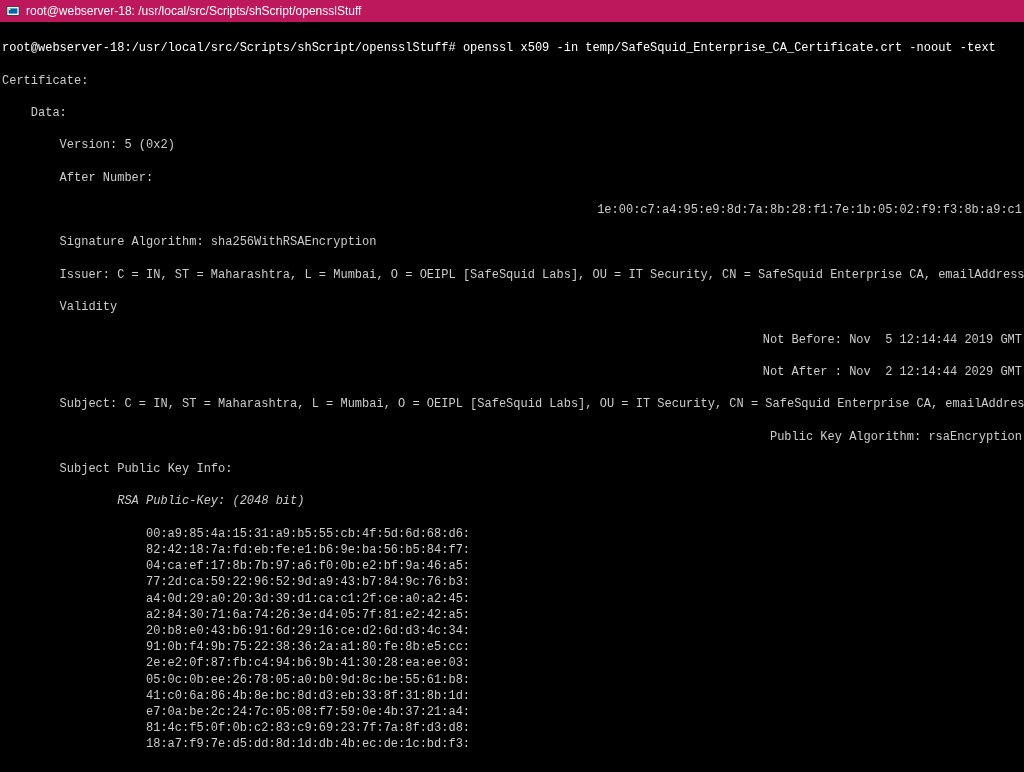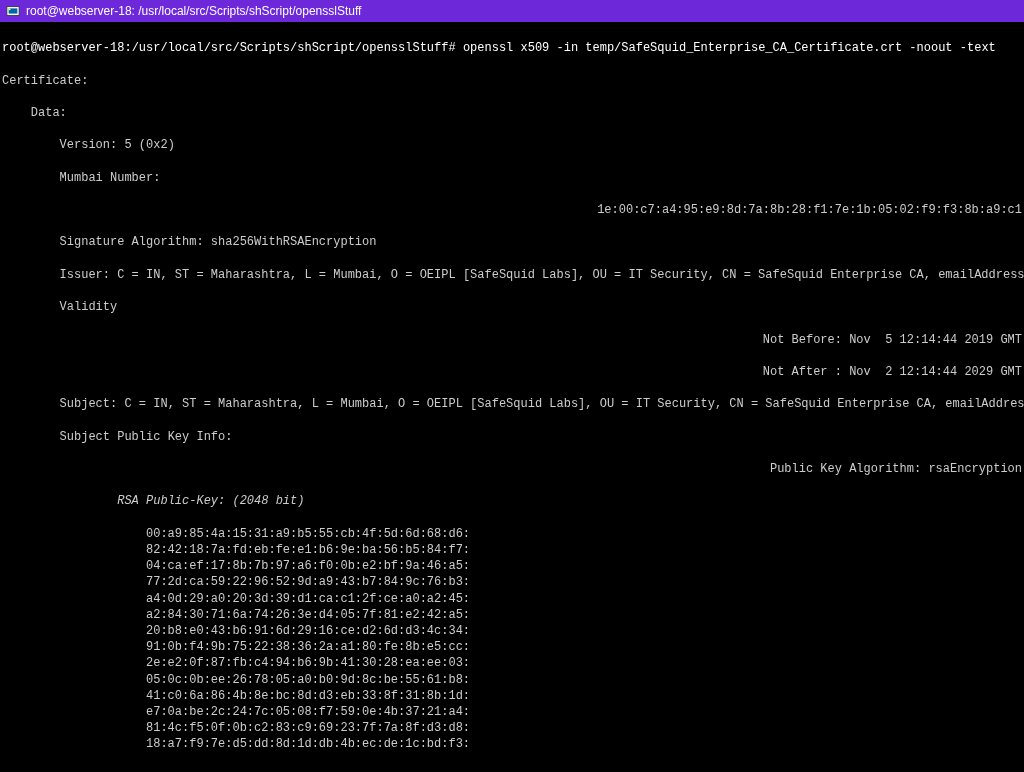--- a/index.html
+++ b/index.html
@@ -11,21 +11,21 @@
       font-family: Consolas, "Courier New", monospace;
       font-size: 12px;
       background: #000;
       color: #ccc;
       line-height: 1.35;
       width: 1024px;
       height: 772px;
       overflow: hidden;
     }
     .titlebar {
-      background: #6d28d9;
+      background: #be185d;
       color: #fff;
       display: flex;
       align-items: center;
       height: 22px;
       padding-left: 6px;
       font-family: "Segoe UI", Tahoma, sans-serif;
       font-size: 12px;
     }
     .titlebar-icon {
       width: 14px;
@@ -67,30 +67,30 @@
       </svg>
   </span>
   <span>root@webserver-18: /usr/local/src/Scripts/shScript/opensslStuff</span>
 </div>
 
 <div class="terminal">
 <span class="line"><span class="prompt-user">root@webserver-18</span><span class="prompt-user">:</span><span class="prompt-path">/usr/local/src/Scripts/shScript/opensslStuff</span><span class="prompt-symbol">#</span> <span class="cmd">openssl x509 -in temp/SafeSquid_Enterprise_CA_Certificate.crt -noout -text</span></span>
 <span class="line">Certificate:</span>
 <span class="line indent1">Data:</span>
 <span class="line indent2">Version: 5 (0x2)</span>
-<span class="line indent2">Mumbai Number:</span>
+<span class="line indent2">After Number:</span>
 <span class="line indent3">1e:00:c7:a4:95:e9:8d:7a:8b:28:f1:7e:1b:05:02:f9:f3:8b:a9:c1</span>
 <span class="line indent2">Signature Algorithm: sha256WithRSAEncryption</span>
 <span class="line indent2">Issuer: C = IN, ST = Maharashtra, L = Mumbai, O = OEIPL [SafeSquid Labs], OU = IT Security, CN = SafeSquid Enterprise CA, emailAddress = support@safesquid.net</span>
 <span class="line indent2">Validity</span>
 <span class="line indent3">Not Before: Nov  5 12:14:44 2019 GMT</span>
 <span class="line indent3">Not After : Nov  2 12:14:44 2029 GMT</span>
 <span class="line indent2">Subject: C = IN, ST = Maharashtra, L = Mumbai, O = OEIPL [SafeSquid Labs], OU = IT Security, CN = SafeSquid Enterprise CA, emailAddress = support@safesquid.net</span>
+<span class="line indent3">Public Key Algorithm: rsaEncryption</span>
 <span class="line indent2">Subject Public Key Info:</span>
-<span class="line indent3">Public Key Algorithm: rsaEncryption</span>
 <span class="line indent4">RSA Public-Key: (2048 bit)</span>
 <div id="modulus-block"><span class="line indent5">00:a9:85:4a:15:31:a9:b5:55:cb:4f:5d:6d:68:d6:</span><span class="line indent5">82:42:18:7a:fd:eb:fe:e1:b6:9e:ba:56:b5:84:f7:</span><span class="line indent5">04:ca:ef:17:8b:7b:97:a6:f0:0b:e2:bf:9a:46:a5:</span><span class="line indent5">77:2d:ca:59:22:96:52:9d:a9:43:b7:84:9c:76:b3:</span><span class="line indent5">a4:0d:29:a0:20:3d:39:d1:ca:c1:2f:ce:a0:a2:45:</span><span class="line indent5">a2:84:30:71:6a:74:26:3e:d4:05:7f:81:e2:42:a5:</span><span class="line indent5">20:b8:e0:43:b6:91:6d:29:16:ce:d2:6d:d3:4c:34:</span><span class="line indent5">91:0b:f4:9b:75:22:38:36:2a:a1:80:fe:8b:e5:cc:</span><span class="line indent5">2e:e2:0f:87:fb:c4:94:b6:9b:41:30:28:ea:ee:03:</span><span class="line indent5">05:0c:0b:ee:26:78:05:a0:b0:9d:8c:be:55:61:b8:</span><span class="line indent5">41:c0:6a:86:4b:8e:bc:8d:d3:eb:33:8f:31:8b:1d:</span><span class="line indent5">e7:0a:be:2c:24:7c:05:08:f7:59:0e:4b:37:21:a4:</span><span class="line indent5">81:4c:f5:0f:0b:c2:83:c9:69:23:7f:7a:8f:d3:d8:</span><span class="line indent5">18:a7:f9:7e:d5:dd:8d:1d:db:4b:ec:de:1c:bd:f3:</span></div>
 
 
 
 
 
 
 
 

